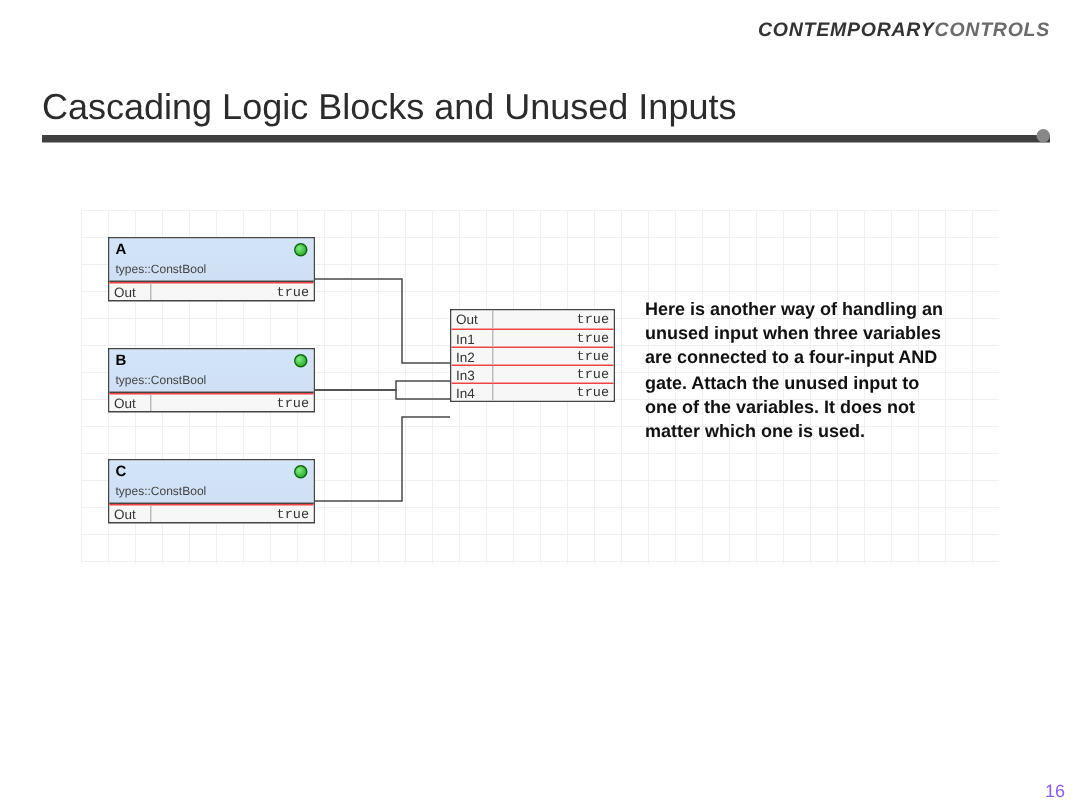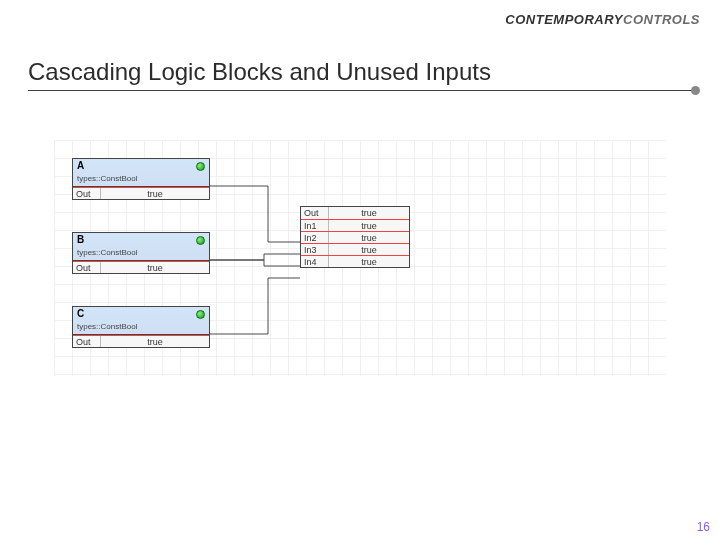--- a/index.html
+++ b/index.html
@@ -25,21 +25,21 @@
   }
   .logo .dark { color: #333; }
   .title {
     position: absolute;
     top: 58px;
     left: 28px;
     right: 20px;
     font-family: "Trebuchet MS", "Segoe UI", sans-serif;
     font-size: 24px;
     color: #2b2b2b;
-    border-bottom: 1px solid #404040;
+    border-bottom: 5px solid #404040;
     padding-bottom: 4px;
   }
   .title::after {
     content: "";
     position: absolute;
     right: 0;
     bottom: -5px;
     width: 9px;
     height: 9px;
     background: #888;
@@ -72,21 +72,21 @@
   .block .hdr .name { font-weight: bold; color:#000; font-size: 10px; }
   .block .hdr .type { color: #444; font-size: 8px; }
   .block .row {
     display: flex;
     border-top: 1px solid #ef4444;
     background: #f7f7f7;
     height: 12px;
   }
   .block .row:first-of-type { border-top: none; }
   .block .cell-l { flex: 0 0 28px; padding: 0 3px; border-right: 1px solid #bbb; color:#333; }
-  .block .cell-r { flex: 1; text-align: center; padding: 0 3px; color:#333; }
+  .block .cell-r { flex: 1; text-align: right; padding: 0 3px; color:#333;font-family:Liberation Mono, monospace; }
   .dot {
     display: inline-block;
     width: 9px; height: 9px;
     border-radius: 50%;
     background: radial-gradient(circle at 35% 35%, #7ff07f, #1a9a1a);
     border: 1px solid #0a6a0a;
     vertical-align: middle;
   }
   .and-icon {
     display: inline-block;
@@ -188,16 +188,17 @@
     <div class="row">
       <div class="cell-l">In3</div>
         <div class="cell-r">true</div>
     </div>
     <div class="row">
       <div class="cell-l">In4</div>
         <div class="cell-r">true</div>
     </div>
   </div>
 
+  <div class="desc" style="left:376px; top:58px;">Here is another way of handling an unused input when three variables are connected to a four-input AND gate.  Attach the unused input to one of the variables.  It does not matter which one is used.</div>
 
 </div>
 
 <div class="pagenum">16</div>
 
 </body></html>

